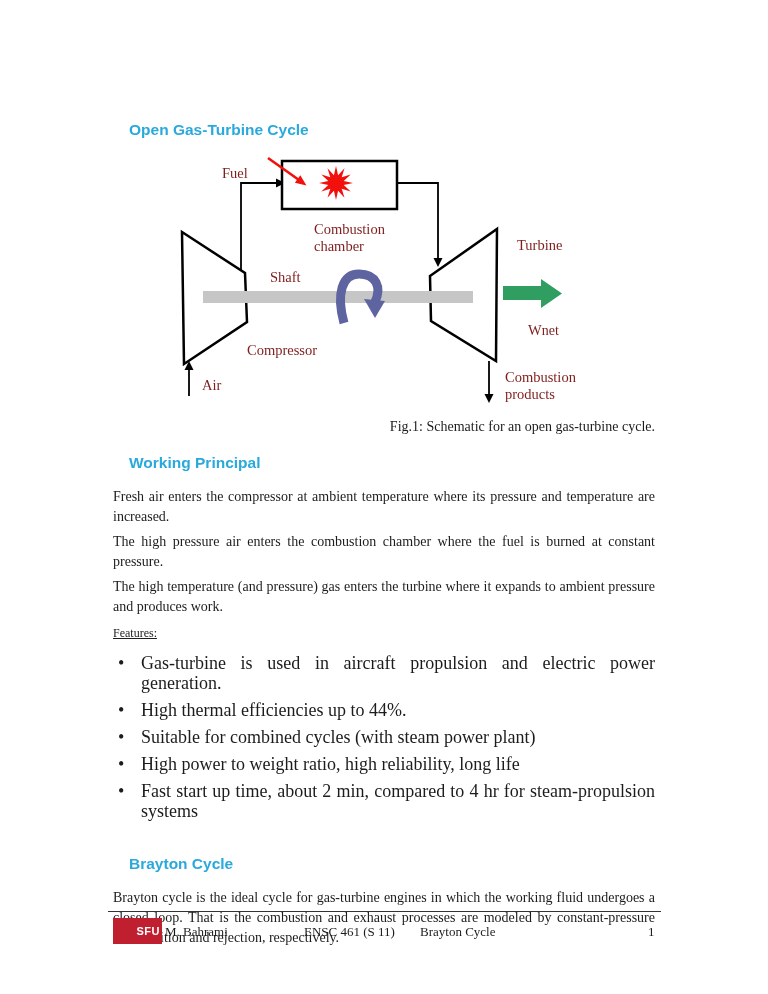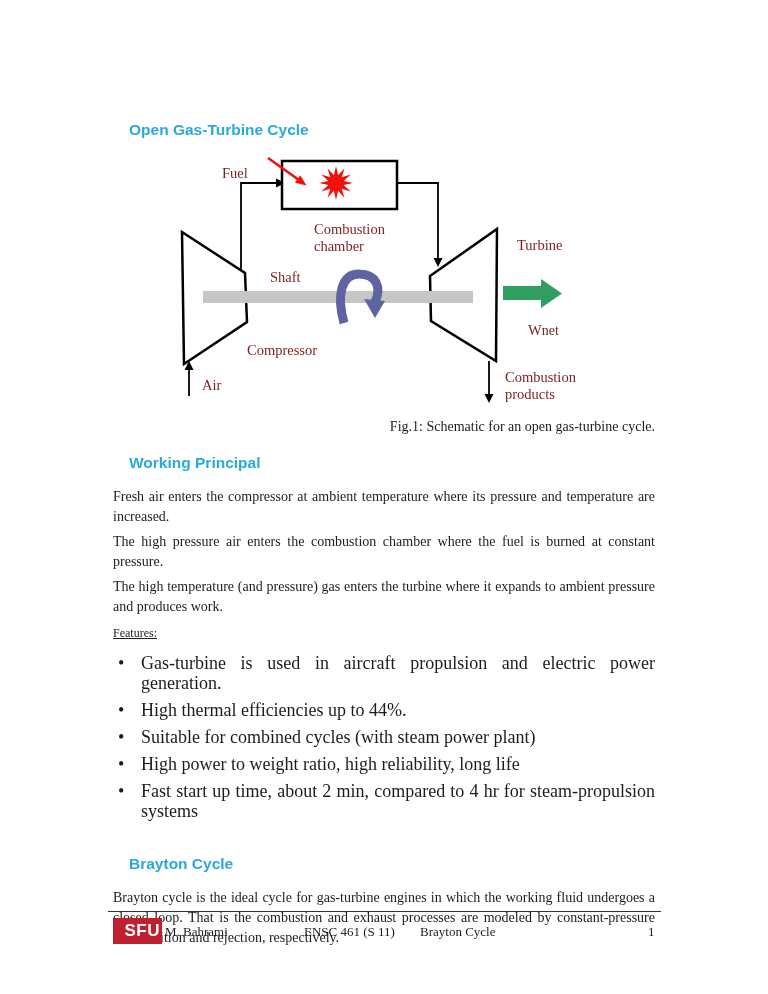--- a/index.html
+++ b/index.html
@@ -44,21 +44,21 @@
     position:absolute; left:108px; top:911px; width:553px; height:0;
     border-top:1.5px solid #333;
   }
   .footer { position:absolute; left:0; top:916px; width:768px; height:30px; font-size:13px; }
   .sfu-logo {
     position:absolute; left:113px; top:2px; width:49px; height:26px;
     background:var(--c-sfu_red, #c01f2f); display:flex; align-items:center;
     justify-content:flex-end; padding-right:2px; box-sizing:border-box;
   }
   .sfu-logo span {
-    font-family:"Liberation Sans", sans-serif; font-weight:bold; font-size:17px;
+    font-family:"Liberation Sans", sans-serif; font-weight:bold; font-size:11px;
     color:#fff; letter-spacing:0.5px;
   }
   .f-author { position:absolute; left:165px; top:8px; }
   .f-course { position:absolute; left:304px; top:8px; }
   .f-title  { position:absolute; left:420px; top:8px; }
   .f-page   { position:absolute; left:648px; top:8px; }
 </style>
 </head>
 <body>
 

